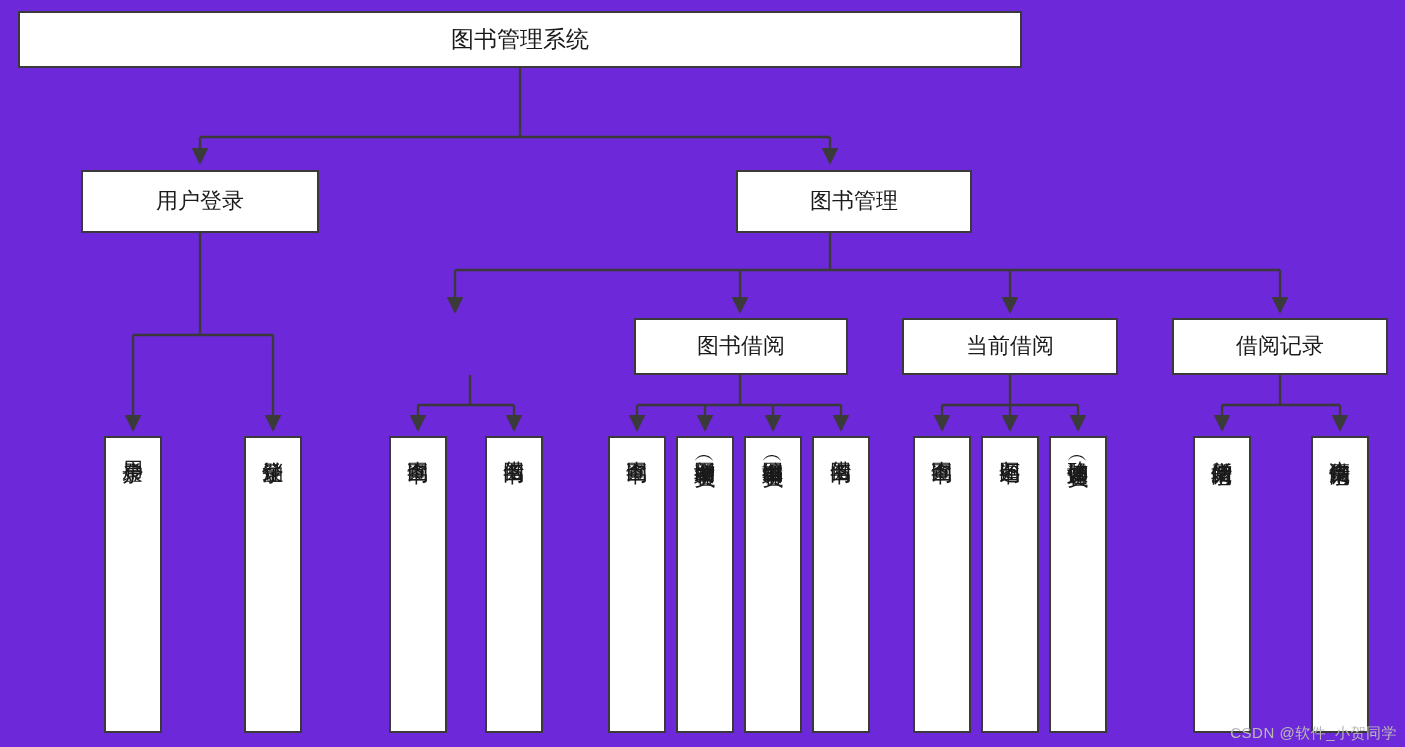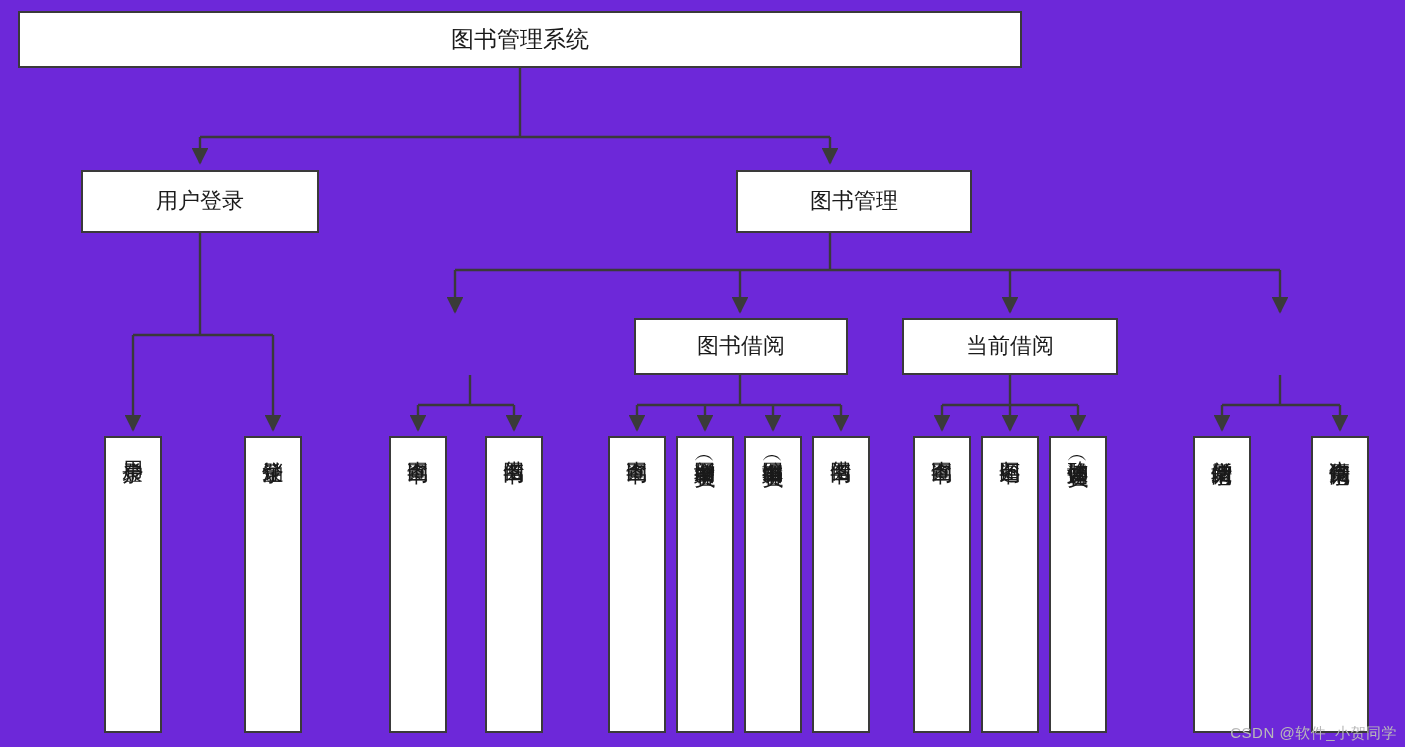--- a/index.html
+++ b/index.html
@@ -142,20 +142,23 @@
 
 
   <div class="node h" style="left:902px; top:318px; width:216px; height:57px;">
     <span class="node-label">当前借阅</span>
   </div>
 
   <div class="node h" style="left:634px; top:318px; width:214px; height:57px;">
     <span class="node-label">图书借阅</span>
   </div>
 
+  <div class="node h" style="left:1172px; top:318px; width:216px; height:57px;">
+    <span class="node-label">借阅记录</span>
+  </div>
 
   <div class="node v" style="left:104px; top:436px; width:58px; height:297px;">
     <span class="node-label">用户登录</span>
   </div>
 
   <div class="node v" style="left:244px; top:436px; width:58px; height:297px;">
     <span class="node-label">注销登录</span>
   </div>
 
   <div class="node v" style="left:389px; top:436px; width:58px; height:297px;">

